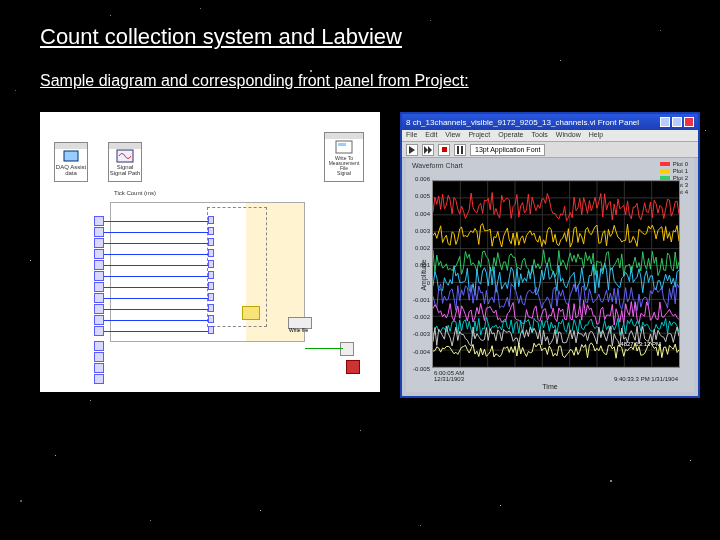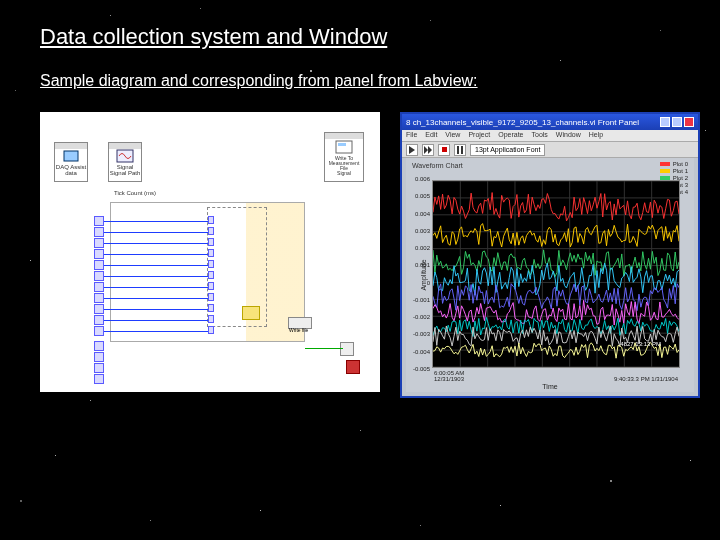--- a/index.html
+++ b/index.html
@@ -126,22 +126,22 @@
     <div class="star" style="left: 690px; top: 460px; width: 1px; height: 1px; opacity: 0.94;"></div>
     <div class="star" style="left: 90px; top: 400px; width: 1px; height: 1px; opacity: 0.81;"></div>
     <div class="star" style="left: 150px; top: 520px; width: 1px; height: 1px; opacity: 0.68;"></div>
     <div class="star" style="left: 680px; top: 250px; width: 2px; height: 2px; opacity: 0.55;"></div>
     <div class="star" style="left: 30px; top: 260px; width: 1px; height: 1px; opacity: 0.92;"></div>
     <div class="star" style="left: 705px; top: 130px; width: 1px; height: 1px; opacity: 0.79;"></div>
     <div class="star" style="left: 420px; top: 525px; width: 1px; height: 1px; opacity: 0.66;"></div>
     <div class="star" style="left: 15px; top: 90px; width: 1px; height: 1px; opacity: 0.53;"></div>
   </div>
 
-<div class="title">Data collection system and Window</div>
-<div class="subtitle">Sample diagram and corresponding from panel from Labview:</div>
+<div class="title">Count collection system and Labview</div>
+<div class="subtitle">Sample diagram and corresponding front panel from Project:</div>
 
 <div class="diagram">
 
   <div class="node" style="top:30px; left:14px; width:34px; height:40px;">
     <span class="cap"></span>
     <svg width="18" height="14" viewBox="0 0 18 14">
         <rect x="2" y="2" width="14" height="10" fill="#9cf" stroke="#036"></rect>
       </svg>
     <div>DAQ Assist</div>
     <div>data</div>

